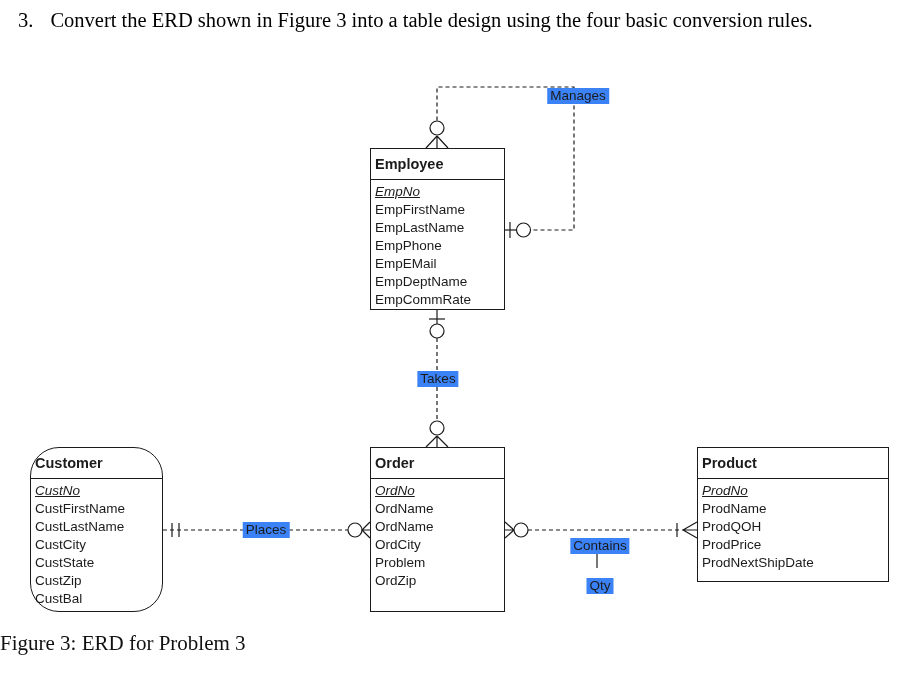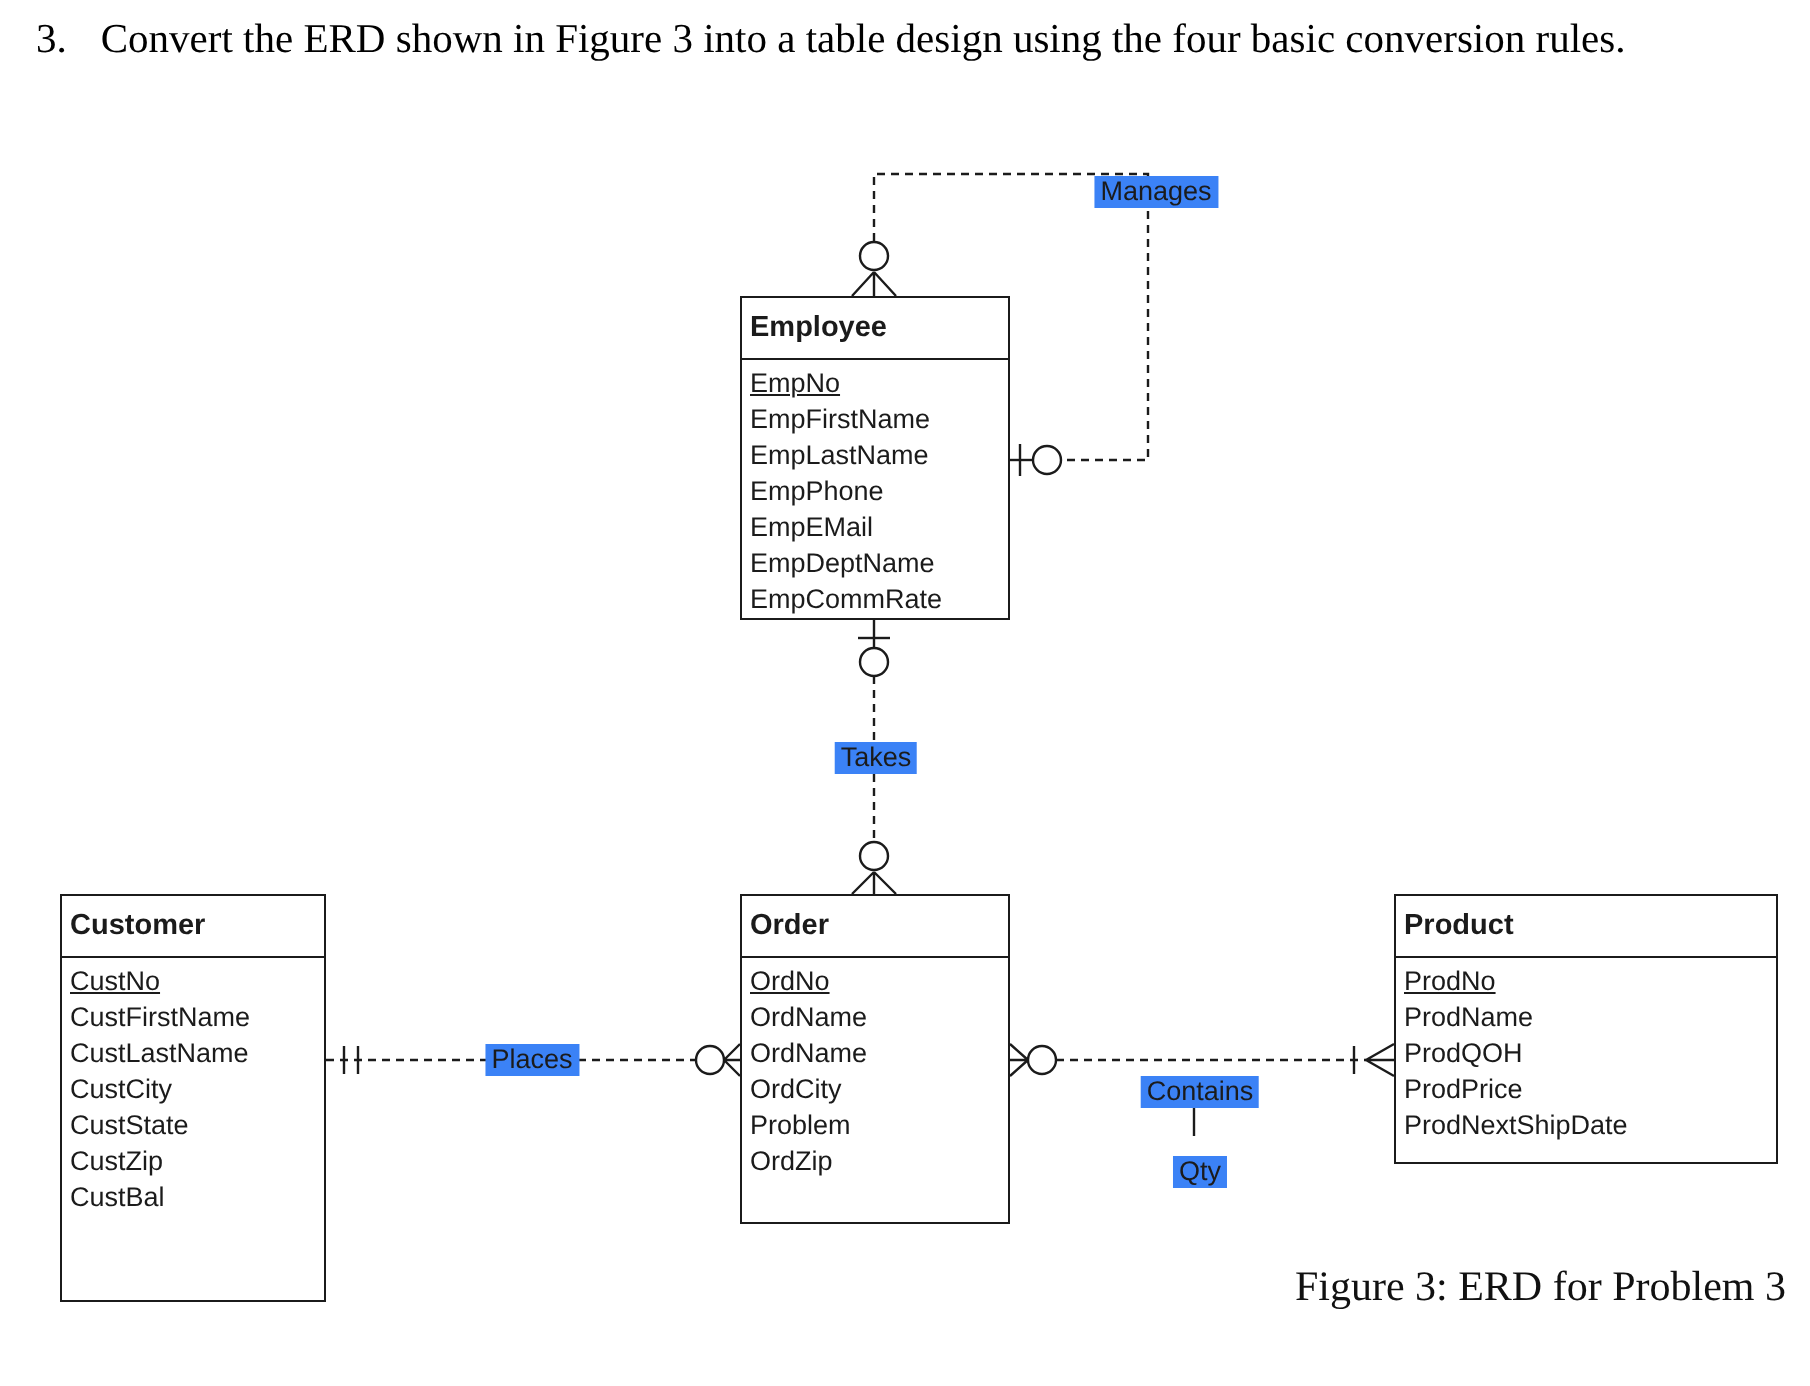--- a/index.html
+++ b/index.html
@@ -20,21 +20,21 @@
     font-size: 20.5px;
     color: #000000;
     white-space: nowrap;
   }
   .problem-title .num { display: inline-block; margin-right: 17px; }
   .figure-caption {
     position: absolute;
     left: 0;
     top: 631px;
     width: 893px;
-    text-align: right;
+    text-align: left;
     font-family: "Liberation Serif", serif;
     font-size: 21px;
     color: #111;
   }
   svg.wires { position: absolute; left: 0; top: 0; }
   .entity {
     position: absolute;
     background: #ffffff;
     border: 1.5px solid #1b1b1b;
     box-sizing: border-box;
@@ -48,21 +48,21 @@
     font-weight: bold;
     font-size: 14.5px;
   }
   .entity-attrs { padding: 3px 0 0 4px; }
   .attr {
     height: 18px;
     line-height: 18px;
     font-size: 13.5px;
     white-space: nowrap;
   }
-  .attr.pk { text-decoration: underline; }
+  .attr.pk { text-decoration: underline; font-style: italic; }
   .rel-label {
     position: absolute;
     transform: translate(-50%, -50%);
     background: #3b82f6;
     padding: 0 3px;
     font-size: 13.5px;
     line-height: 16px;
     white-space: nowrap;
   }
 </style>
@@ -118,21 +118,21 @@
       <div class="attr pk">EmpNo</div>
       <div class="attr">EmpFirstName</div>
       <div class="attr">EmpLastName</div>
       <div class="attr">EmpPhone</div>
       <div class="attr">EmpEMail</div>
       <div class="attr">EmpDeptName</div>
       <div class="attr">EmpCommRate</div>
     </div>
   </div>
 
-  <div class="entity" style="left:30px; top:447px; width:133px; height:204px;">
+  <div class="entity" style="left:30px; top:447px; width:133px; height:165px;border-radius:29px;">
     <div class="entity-header">Customer</div>
     <div class="entity-attrs">
       <div class="attr pk">CustNo</div>
       <div class="attr">CustFirstName</div>
       <div class="attr">CustLastName</div>
       <div class="attr">CustCity</div>
       <div class="attr">CustState</div>
       <div class="attr">CustZip</div>
       <div class="attr">CustBal</div>
     </div>

